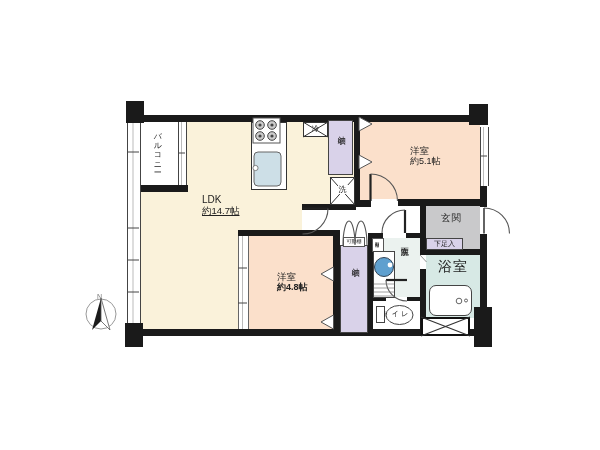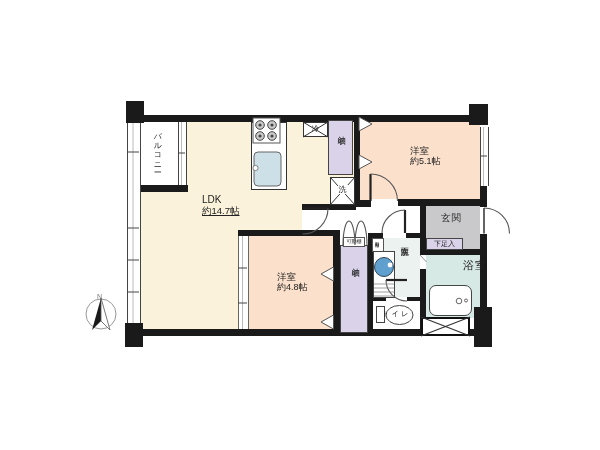--- a/index.html
+++ b/index.html
@@ -157,27 +157,27 @@
       <path d="M101,298 L110,330 L101,321 Z" fill="#fff" stroke="#555" stroke-width="0.8"></path>
     </g>
   </svg>
 
   <div class="lbl vert" style="left:152px;top:127px;font-size:8px;letter-spacing:1px;">バルコニー</div>
   <div class="lbl" style="left:202px;top:194px;font-size:10px;">LDK</div>
   <div class="lbl" style="left:202px;top:206px;font-size:9.5px;text-decoration:underline;">約14.7帖</div>
   <div class="lbl" style="left:410px;top:146px;font-size:9.5px;">洋室</div>
   <div class="lbl" style="left:410px;top:157px;font-size:9px;">約5.1帖</div>
   <div class="lbl" style="left:277px;top:272px;font-size:9.5px;">洋室</div>
-  <div class="lbl" style="left:277px;top:283px;font-size:9px;">約4.8帖</div>
+  <div class="lbl" style="left:277px;top:283px;font-size:9px;font-weight:bold;">約4.8帖</div>
   <div class="lbl vert" style="left:336px;top:130px;font-size:8px;">収納</div>
   <div class="lbl" style="left:303px;top:125px;width:25px;text-align:center;font-size:7.5px;">冷</div>
   <div class="lbl" style="left:330px;top:186px;width:25px;text-align:center;font-size:8px;"><span style="background:#fff;padding:0 1px;">洗</span></div>
   <div class="lbl" style="left:343px;top:239px;width:22px;text-align:center;font-size:5px;">可動棚</div>
   <div class="lbl vert" style="left:374px;top:239px;font-size:4.3px;">可動棚</div>
   <div class="lbl vert" style="left:350px;top:262px;font-size:8px;">収納</div>
   <div class="lbl vert" style="left:399px;top:241px;font-size:8px;">洗面室</div>
   <div class="lbl" style="left:382px;top:310px;font-size:7px;letter-spacing:2.5px;">トイレ</div>
-  <div class="lbl" style="left:463px;top:259px;font-size:11px;letter-spacing:1px;">浴室</div>
+  <div class="lbl" style="left:438px;top:259px;font-size:14px;letter-spacing:1px;">浴室</div>
   <div class="lbl" style="left:441px;top:213px;font-size:9.5px;letter-spacing:1px;">玄関</div>
   <div class="lbl" style="left:426px;top:240px;width:37px;text-align:center;font-size:7px;">下足入</div>
   <div class="lbl" style="left:97px;top:293px;font-size:7px;color:#777;">N</div>
 
 </div>
 
 </body></html>

